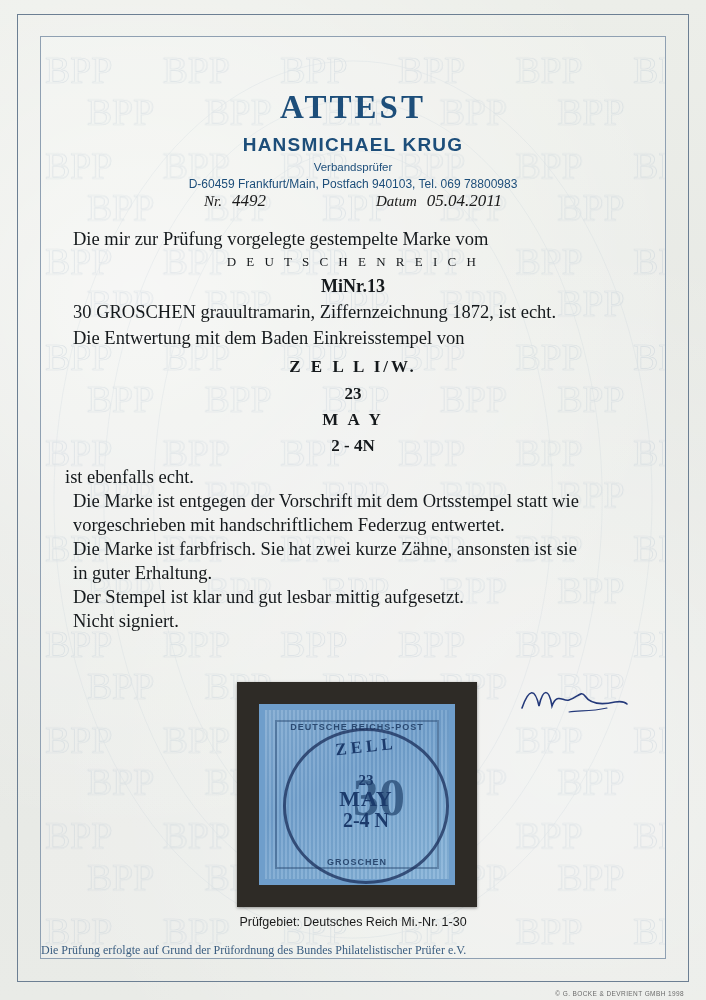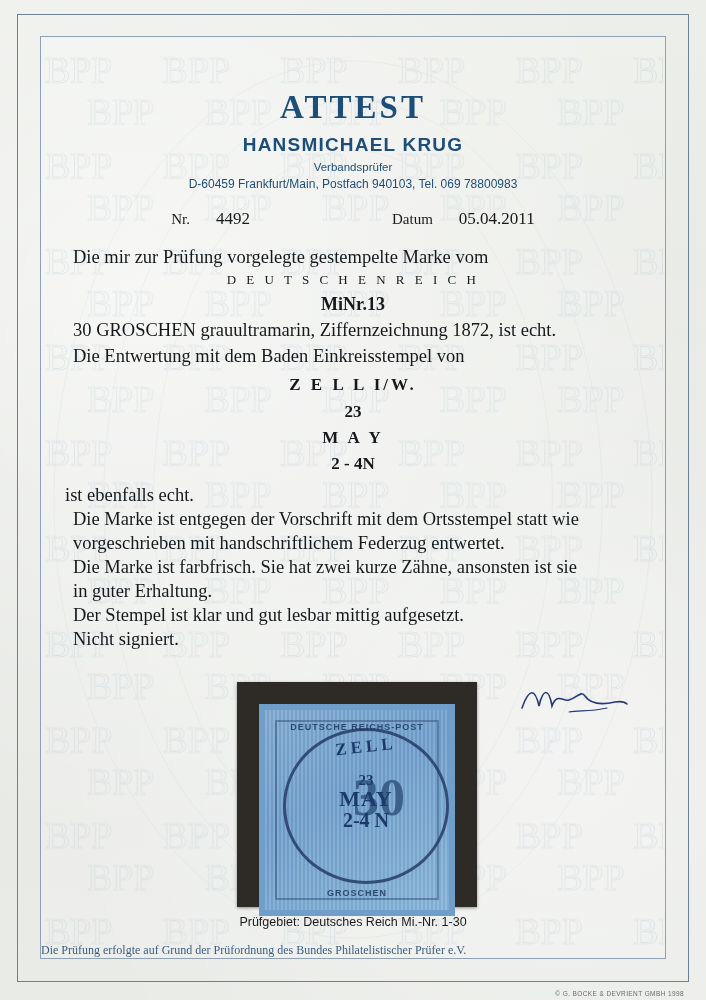--- a/index.html
+++ b/index.html
@@ -71,26 +71,26 @@
   .sub1, .sub2, .sub3 {
     text-align: center;
     color: #1d4e7a;
     font-family: "Liberation Sans", sans-serif;
   }
   .sub1 { font-size: 11.5px; margin-top: 5px; }
   .sub2 { font-size: 11.5px; margin-top: 2px; }
   .sub3 { font-size: 12px; margin-top: 4px; }
 
   .row-nr {
-    margin-top: 18px;
     display: flex;
     justify-content: center;
     align-items: baseline;
-    gap: 26px;
+    gap: 10px;
     color: #1a1a1a;
+    font-style: italic;
   }
   .row-nr .lbl {
     font-size: 15px;
     font-family: "Liberation Serif", serif;
   }
   .row-nr .val {
     font-size: 17px;
     font-family: "Liberation Serif", serif;
   }
   .row-nr .spacer { width: 90px; display:inline-block; }
@@ -130,21 +130,21 @@
   .stamp-outer {
     width: 240px;
     height: 225px;
     background: #2e2b26;
     position: relative;
     box-shadow: 0 1px 3px rgba(0,0,0,0.4);
   }
   .stamp-inner {
     position: absolute;
     left: 22px; top: 22px;
-    width: 196px; height: 212px;
+    width: 196px; height: 181px;
     background:
       repeating-linear-gradient(90deg, rgba(255,255,255,0.12) 0 2px, rgba(0,0,0,0.03) 2px 4px),
       linear-gradient(150deg, #7ea8d0 0%, #6f9ecb 40%, #85b2d8 100%);
     border: 6px solid #6f9ecb;
     box-sizing: border-box;
   }
   .stamp-inner::before {
     content: "";
     position: absolute;
     left: 10px; top: 10px; right: 10px; bottom: 10px;

